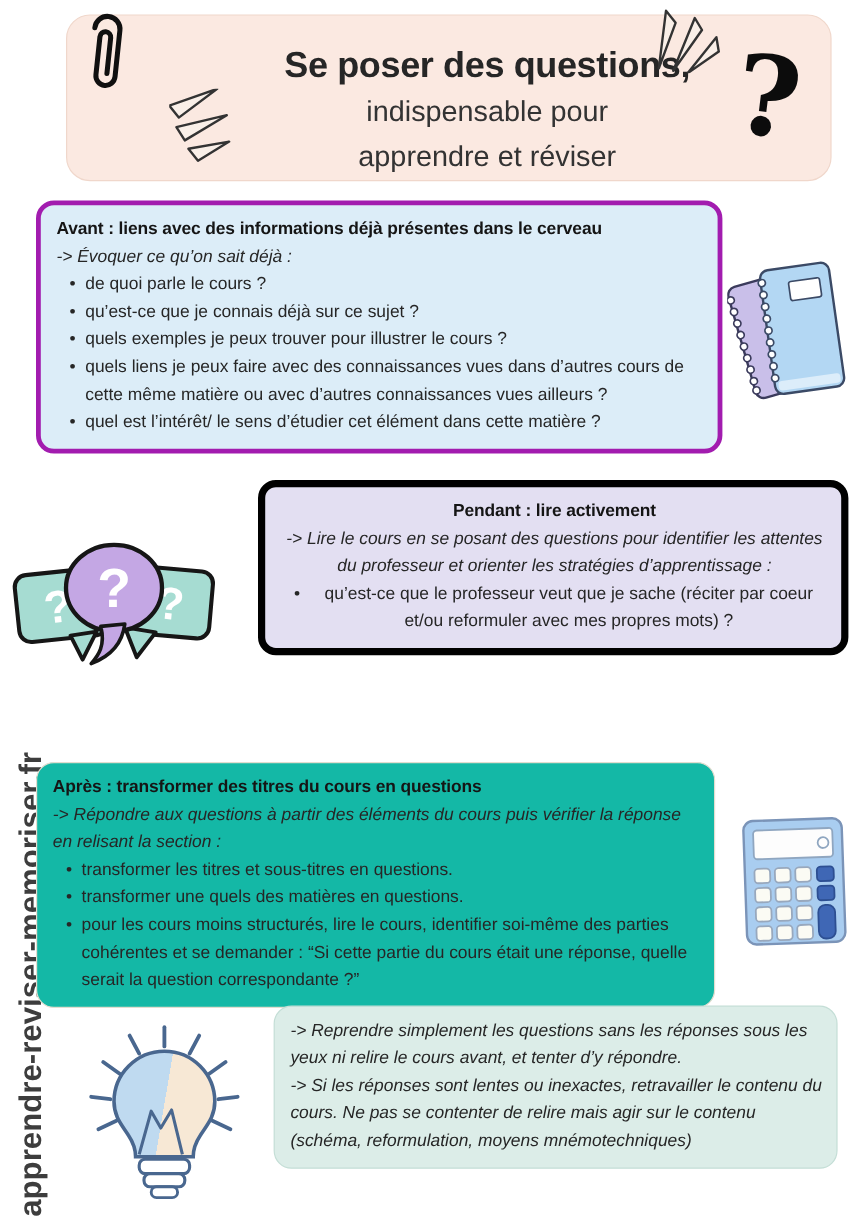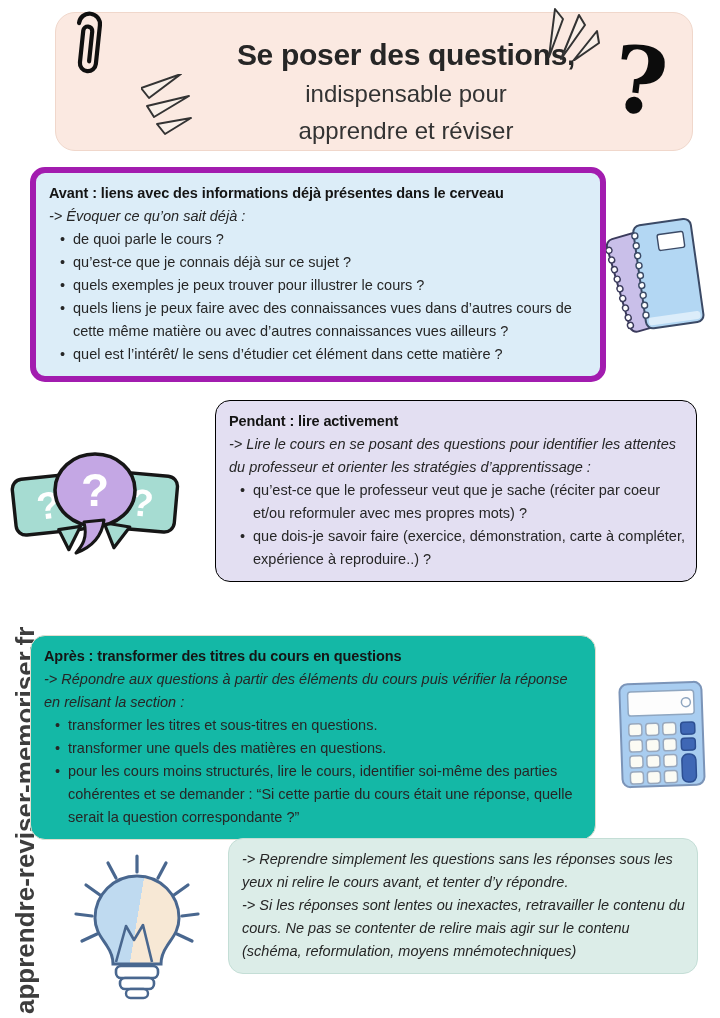--- a/index.html
+++ b/index.html
@@ -23,22 +23,22 @@
   
   .box { position:absolute; border-radius:15px; padding:9px 11px 10px 13px;
          font-size:14.5px; line-height:23px; color:#262626; }
   .box h2 { margin:0; font-size:14.5px; line-height:23px; font-weight:bold; color:#151515;
             letter-spacing:-0.1px; }
   .box p { margin:0;font-style:italic; }
   .box ul { margin:0; padding:0 0 0 24px; list-style:none; }
   .box li { position:relative; }
   .box li::before { content:"\2022"; position:absolute; left:-13px; top:0; color:#262626; }
 
-  .box-avant   { left:30px;  top:167px; width:540px; background:#dcedf8; border:6px solid #a21caf; }
-  .box-pendant { left:215px; top:400px; width:456px; background:#e3dff2; border:1px solid #000000; }
+  .box-avant   { left:30px;  top:167px; width:540px; background:#dcedf8; border:4px solid #a21caf; }
+  .box-pendant { left:215px; top:400px; width:456px; background:#e3dff2; border:6px solid #000000;text-align:center; }
   .box-apres   { left:30px;  top:635px; width:540px; background:#f5f1e8; border:1px solid #e2ddcf; }
   .box-session { left:228px; top:838px; width:444px; background:#dcede8; border:1px solid #c4ded6; }
 
   
   .notebooks  { position:absolute; left:606px; top:212px; width:104px; height:136px; }
   .bubbles    { position:absolute; left:6px;   top:444px; width:178px; height:120px; }
   .calculator { position:absolute; left:612px; top:678px; width:100px; height:114px; }
   .lightbulb  { position:absolute; left:64px;  top:848px; width:146px; height:158px; }
 
   
@@ -123,21 +123,20 @@
           <circle cx="35" cy="100" r="3"></circle>
       </g>
     </g>
   </svg>
 
   <section class="box box-pendant" style="background-color: rgb(227, 223, 242);">
     <h2>Pendant : lire activement</h2>
     <p>-&gt; Lire le cours en se posant des questions pour identifier les attentes du professeur et orienter les stratégies d’apprentissage :</p>
     <ul>
         <li>qu’est-ce que le professeur veut que je sache (réciter par coeur et/ou reformuler avec mes propres mots) ?</li>
-        <li>que dois-je savoir faire (exercice, démonstration, carte à compléter, expérience à reproduire..) ?</li>
       </ul>
   </section>
 
   <svg class="bubbles" viewBox="0 0 178 120">
     <g transform="rotate(-6 48 60)">
       <rect x="8" y="32" width="74" height="56" rx="10" fill="#a6dcd2" stroke="#161616" stroke-width="3.4"></rect>
       <path d="M50 86 L58 107 L72 85 Z" fill="#a6dcd2" stroke="#161616" stroke-width="3.2" stroke-linejoin="round"></path>
       <text x="42" y="74" text-anchor="middle" font-size="38" font-weight="bold" fill="#ffffff" font-family="Liberation Sans, sans-serif">?</text>
     </g>
     <g transform="rotate(5 136 58)">

